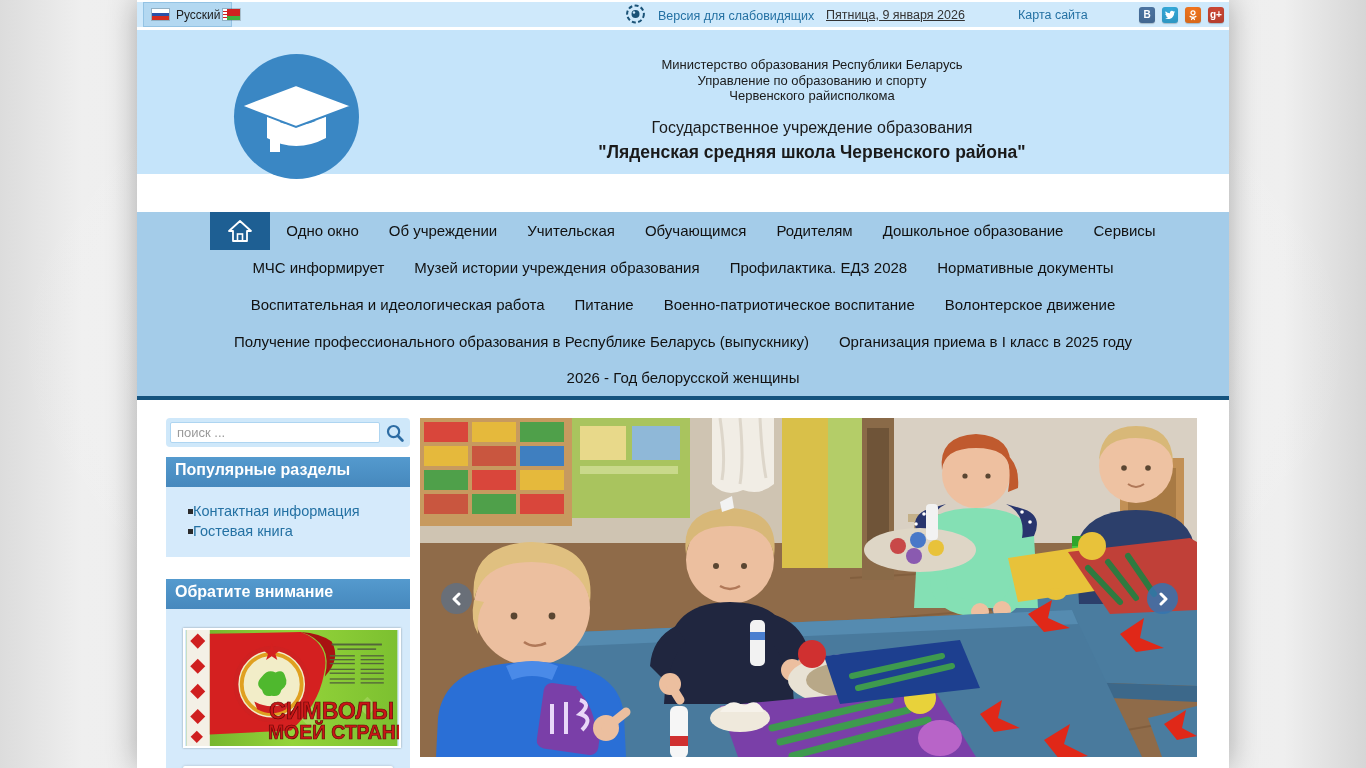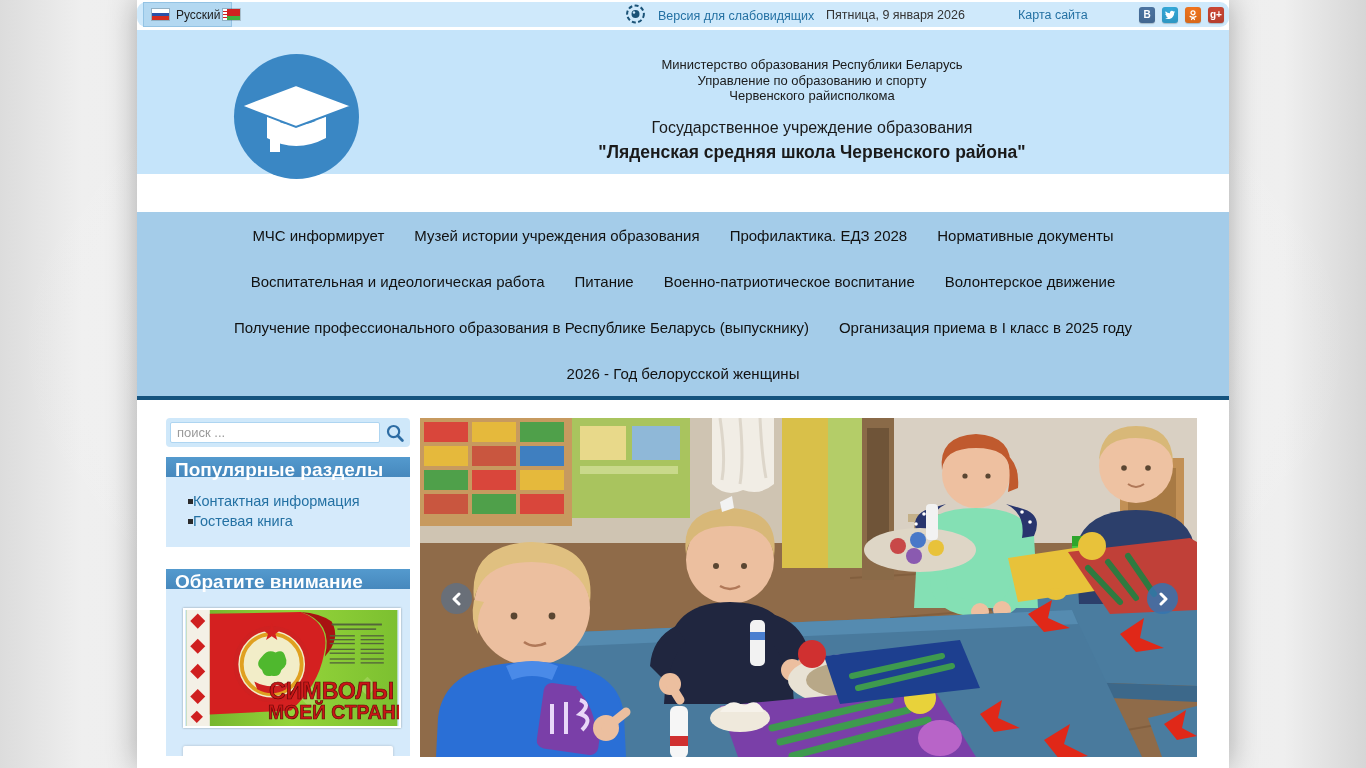--- a/index.html
+++ b/index.html
@@ -11,39 +11,39 @@
       linear-gradient(90deg,#dcdcdc 0%,#efefef 6%,#e9e9e9 50%,#efefef 94%,#d6d6d6 100%);
     position:relative;
   }
   .page {
     position:absolute; left:137px; top:0; width:1092px; height:768px;
     background:#ffffff; box-shadow:0 0 28px rgba(0,0,0,.30);
   }
   
   .topbar {
     position:absolute; left:0; top:2px; width:1092px; height:25px;
-    background:#cfe9fb; font-size:12px;border-radius:9px;
+    background:#cfe9fb; font-size:12px;
   }
   .lang-tab {
     position:absolute; left:6px; top:0; height:25px; padding:0 10px 0 8px;
     background:#b3d8f1; border:1px solid #93c3e4; display:flex; align-items:center; gap:7px;
     cursor:pointer;
   }
   .lang-label { color:#1c1c1c; }
   .flag { width:17px; height:11px; display:inline-block; position:relative; box-shadow:0 0 0 1px rgba(0,0,0,.18); }
   .flag-ru { background:linear-gradient(180deg,#ffffff 0 33%,#2a50a8 33% 66%,#d52b1e 66% 100%); }
   .flag-by-wrap { position:absolute; left:86px; top:7px; cursor:pointer; }
   .flag-by { background:linear-gradient(180deg,#cf2020 0 64%,#3fae3f 64% 100%); }
   .flag-by::before {
     content:""; position:absolute; left:0; top:0; width:4px; height:11px;
     background:repeating-linear-gradient(180deg,#fff 0 2px,#cf2020 2px 3px);
   }
   .acc-link { position:absolute; left:485px; top:2px; display:flex; align-items:center; gap:9px; cursor:pointer; }
   .top-link { color:#2471a3; text-decoration:none; font-size:12.5px; }
-  .top-date { position:absolute; left:689px; top:6px; color:#333; font-size:12.5px; }
+  .top-date { position:absolute; left:689px; top:6px; color:#333; font-size:12.5px;text-decoration:underline; }
   .sitemap { position:absolute; left:881px; top:6px; }
   .social { position:absolute; right:5px; top:5px; display:flex; gap:7px; }
   .soc { width:16px; height:16px; border-radius:3px; display:flex; align-items:center; justify-content:center; cursor:pointer; box-shadow:inset 0 -6px 8px rgba(0,0,0,.12), 0 1px 1px rgba(0,0,0,.2); }
   .soc-vk { background:#4c75a3; } .soc-tw { background:#35aadb; }
   .soc-ok { background:#f3761f; } .soc-gp { background:#cc4836; }
   .soc span, .soc b { color:#fff; font-size:10px; line-height:1; }
   
   .header { position:absolute; left:0; top:30px; width:1092px; height:144px; background:#c5e4fa; }
   .logo { position:absolute; left:97px; top:24px; width:125px; height:125px; border-radius:50%; background:#3a87c4; }
   .header-text { position:absolute; left:320px; top:27px; width:710px; text-align:center; color:#1a1a1a; }
@@ -71,21 +71,21 @@
   }
   .search-input {
     flex:1; height:21px; border:1px solid #aed5f1; border-radius:2px; background:#fff;
     font-family:"Liberation Sans",sans-serif; font-size:13px; color:#4c1d95; padding:0 6px; outline:none;
   }
   .search-input::placeholder { color:#9a9a9a; }
   .search-btn { width:22px; height:21px; display:flex; align-items:center; justify-content:center; cursor:pointer; }
   .side-section { margin-top:10px; }
   .side-header {
     background:linear-gradient(180deg,#549ace,#4688bd); color:#fff; font-weight:bold;
-    font-size:19px; height:20px; line-height:26px; padding-left:9px;
+    font-size:16px; height:30px; line-height:26px; padding-left:9px;
   }
   .side-body { background:#d5eafb; padding:14px 0 16px 0; }
   .side-list { list-style:none; }
   .side-list li { display:flex; align-items:center; padding:2px 0 2px 22px; }
   .bullet { width:5px; height:5px; background:#2b2b2b; flex:0 0 auto; }
   .side-link { color:#2471a3; font-size:14.5px; text-decoration:none; cursor:pointer; }
   .attention-gap { margin-top:22px; }
   .banner-wrap { padding:19px 0 0 17px; }
   .banner { width:218px; height:120px; border:2px solid #fff; box-shadow:0 0 2px rgba(0,0,0,.35); display:block; }
   .white-card { margin:18px 0 0 17px; width:210px; height:14px; background:#fff; box-shadow:0 0 3px rgba(0,0,0,.2); border-radius:2px 2px 0 0; }
@@ -166,20 +166,35 @@
     <div class="header-text">
       <div class="ministry-line">Министерство образования Республики Беларусь</div>
       <div class="ministry-line">Управление по образованию и спорту</div>
       <div class="ministry-line">Червенского райисполкома</div>
       <div class="org-type">Государственное учреждение образования</div>
       <div class="school-name">"Ляденская средняя школа Червенского района"</div>
     </div>
   </div>
 
   <div class="navblock">
+    <div class="nav-row">
+      <span class="nav-home">
+        <svg width="26" height="26" viewBox="0 0 26 26">
+          <path d="M13 3 L24 13 H20 V23 H6 V13 H2 Z" fill="none" stroke="#fff" stroke-width="1.8" stroke-linejoin="round"></path>
+          <rect x="10.5" y="16" width="5" height="7" fill="none" stroke="#fff" stroke-width="1.6"></rect>
+        </svg>
+      </span>
+      <span class="nav-item">Одно окно</span>
+      <span class="nav-item">Об учреждении</span>
+      <span class="nav-item">Учительская</span>
+      <span class="nav-item">Обучающимся</span>
+      <span class="nav-item">Родителям</span>
+      <span class="nav-item">Дошкольное образование</span>
+      <span class="nav-item">Сервисы</span>
+    </div>
     <div class="nav-row">
       <span class="nav-item">МЧС информирует</span>
       <span class="nav-item">Музей истории учреждения образования</span>
       <span class="nav-item">Профилактика. ЕДЗ 2028</span>
       <span class="nav-item">Нормативные документы</span>
     </div>
     <div class="nav-row">
       <span class="nav-item">Воспитательная и идеологическая работа</span>
       <span class="nav-item">Питание</span>
       <span class="nav-item">Военно-патриотическое воспитание</span>

